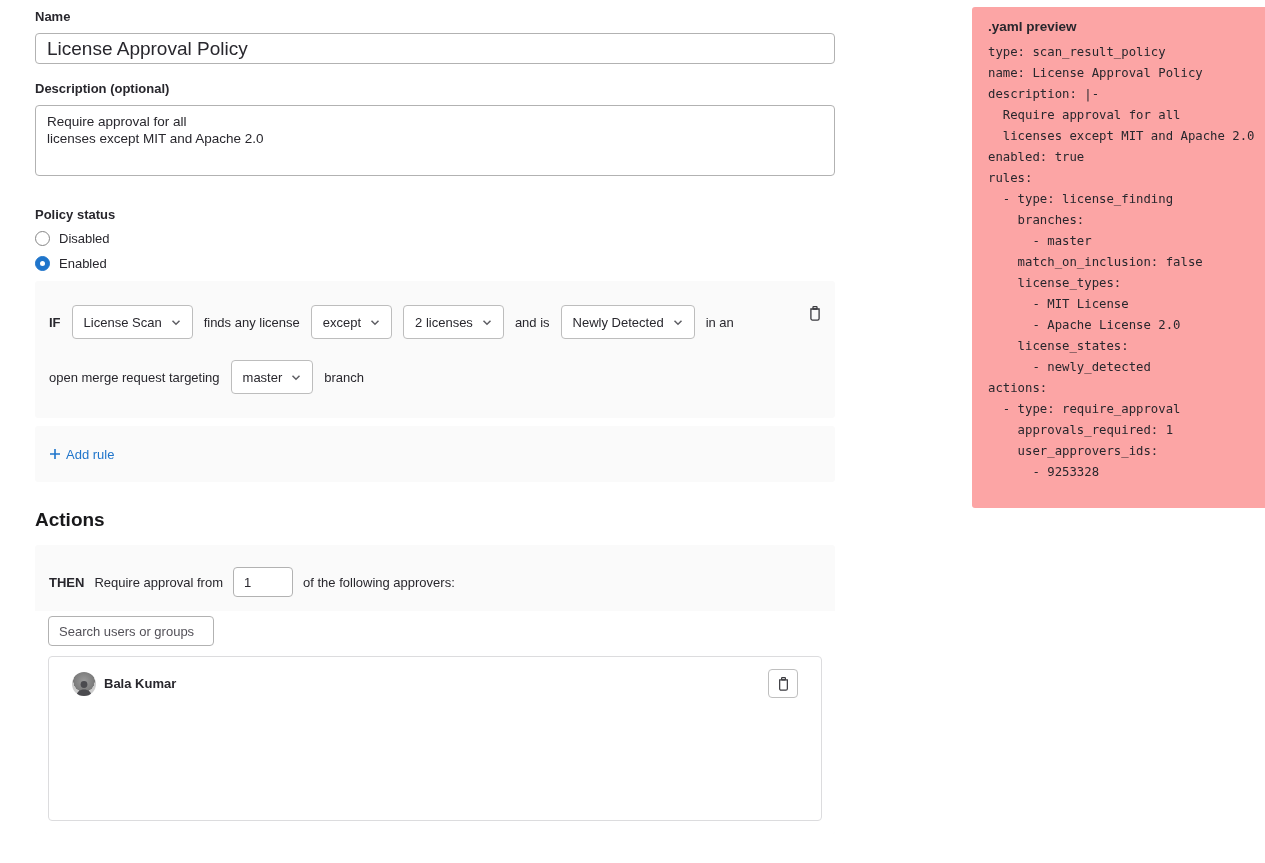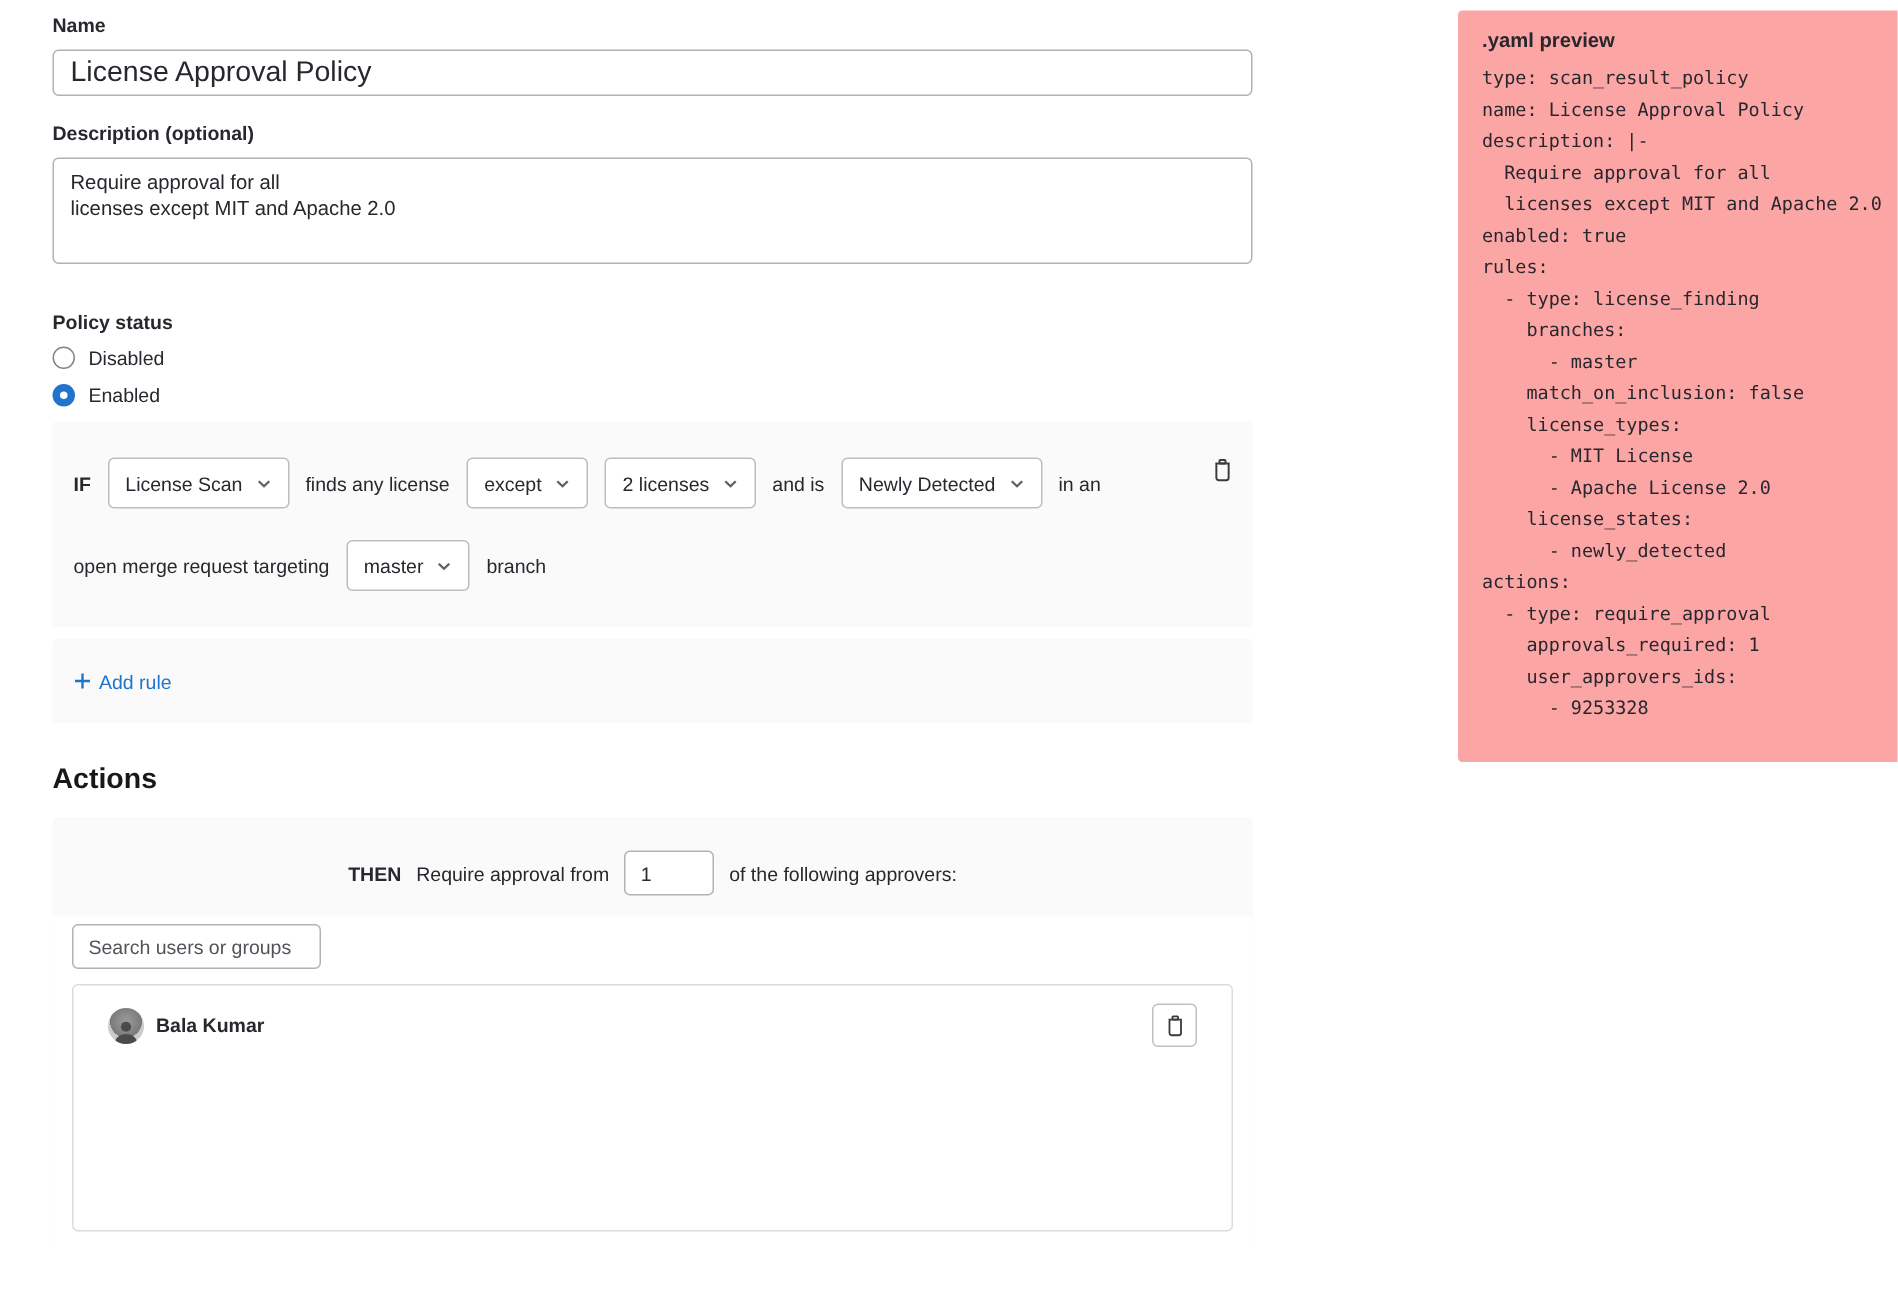--- a/index.html
+++ b/index.html
@@ -56,21 +56,21 @@
     margin-top:8px; height:56px; background:#fafafa; border-radius:3px;
     display:flex; align-items:center; padding:0 14px;
   }
   .add-rule-link {
     color:#1f75cb; display:inline-flex; align-items:center; gap:5px; cursor:pointer;
     font-size:13px; text-decoration:none; background:none; border:none; padding:0;
     font-family:"Liberation Sans",sans-serif;
   }
 
   .actions-card { margin-top:1px; background:#fafafa; border-radius:3px; padding:0; overflow:hidden; }
-  .then-row { display:flex; align-items:center; gap:10px; padding:22px 14px 6px 14px;justify-content:center; }
+  .then-row { display:flex; align-items:center; gap:10px; padding:22px 14px 6px 14px; }
   .num-input {
     width:60px; height:30px; border:1px solid #b2b2b2; border-radius:4px; text-align:left;
     padding:0 10px; font-size:13px; font-family:"Liberation Sans",sans-serif; color:#28272d; background:#fff;
   }
   .approvers-panel { background:#ffffff; margin-top:8px; padding:5px 13px 13px 13px; }
   .search-input {
     width:166px; height:30px; border:1px solid #b2b2b2; border-radius:4px; padding:0 10px;
     font-size:13px; font-family:"Liberation Sans",sans-serif; color:#28272d; background:#fff; outline:none;
   }
   .search-input::placeholder { color:#535158; opacity:1; }

